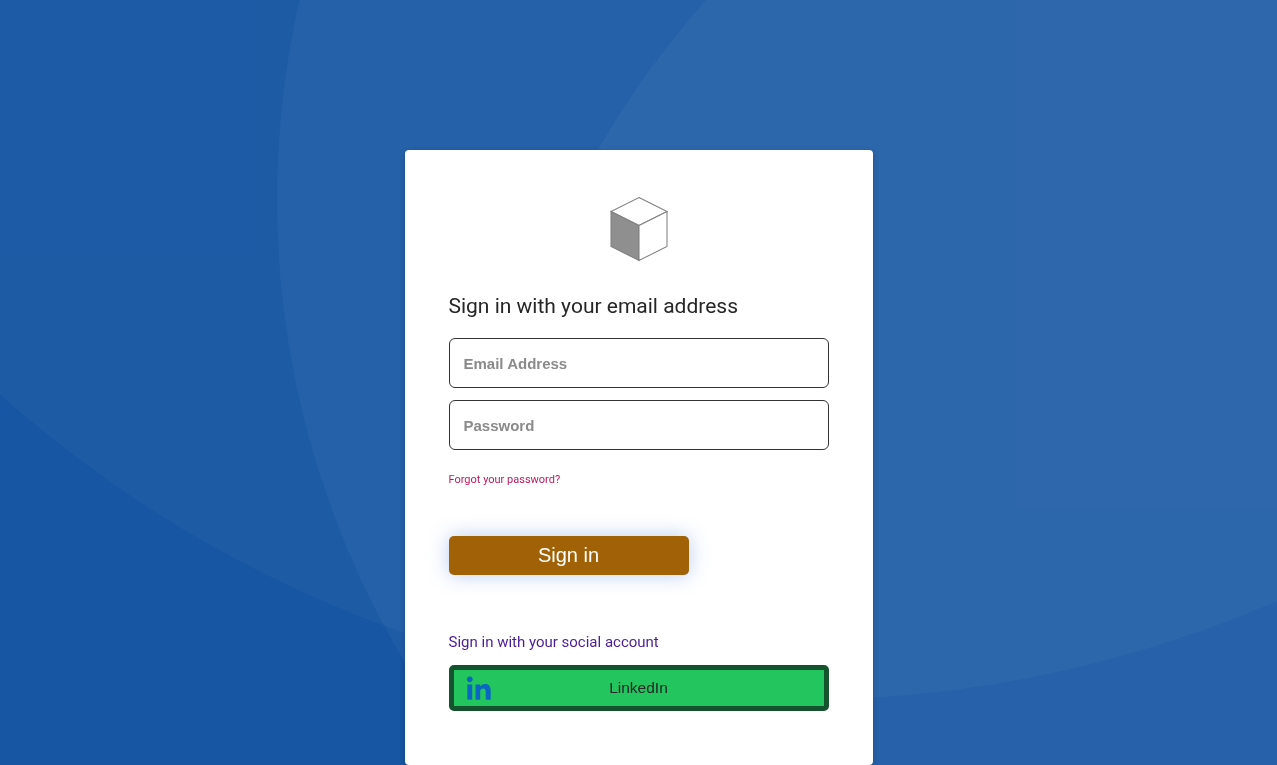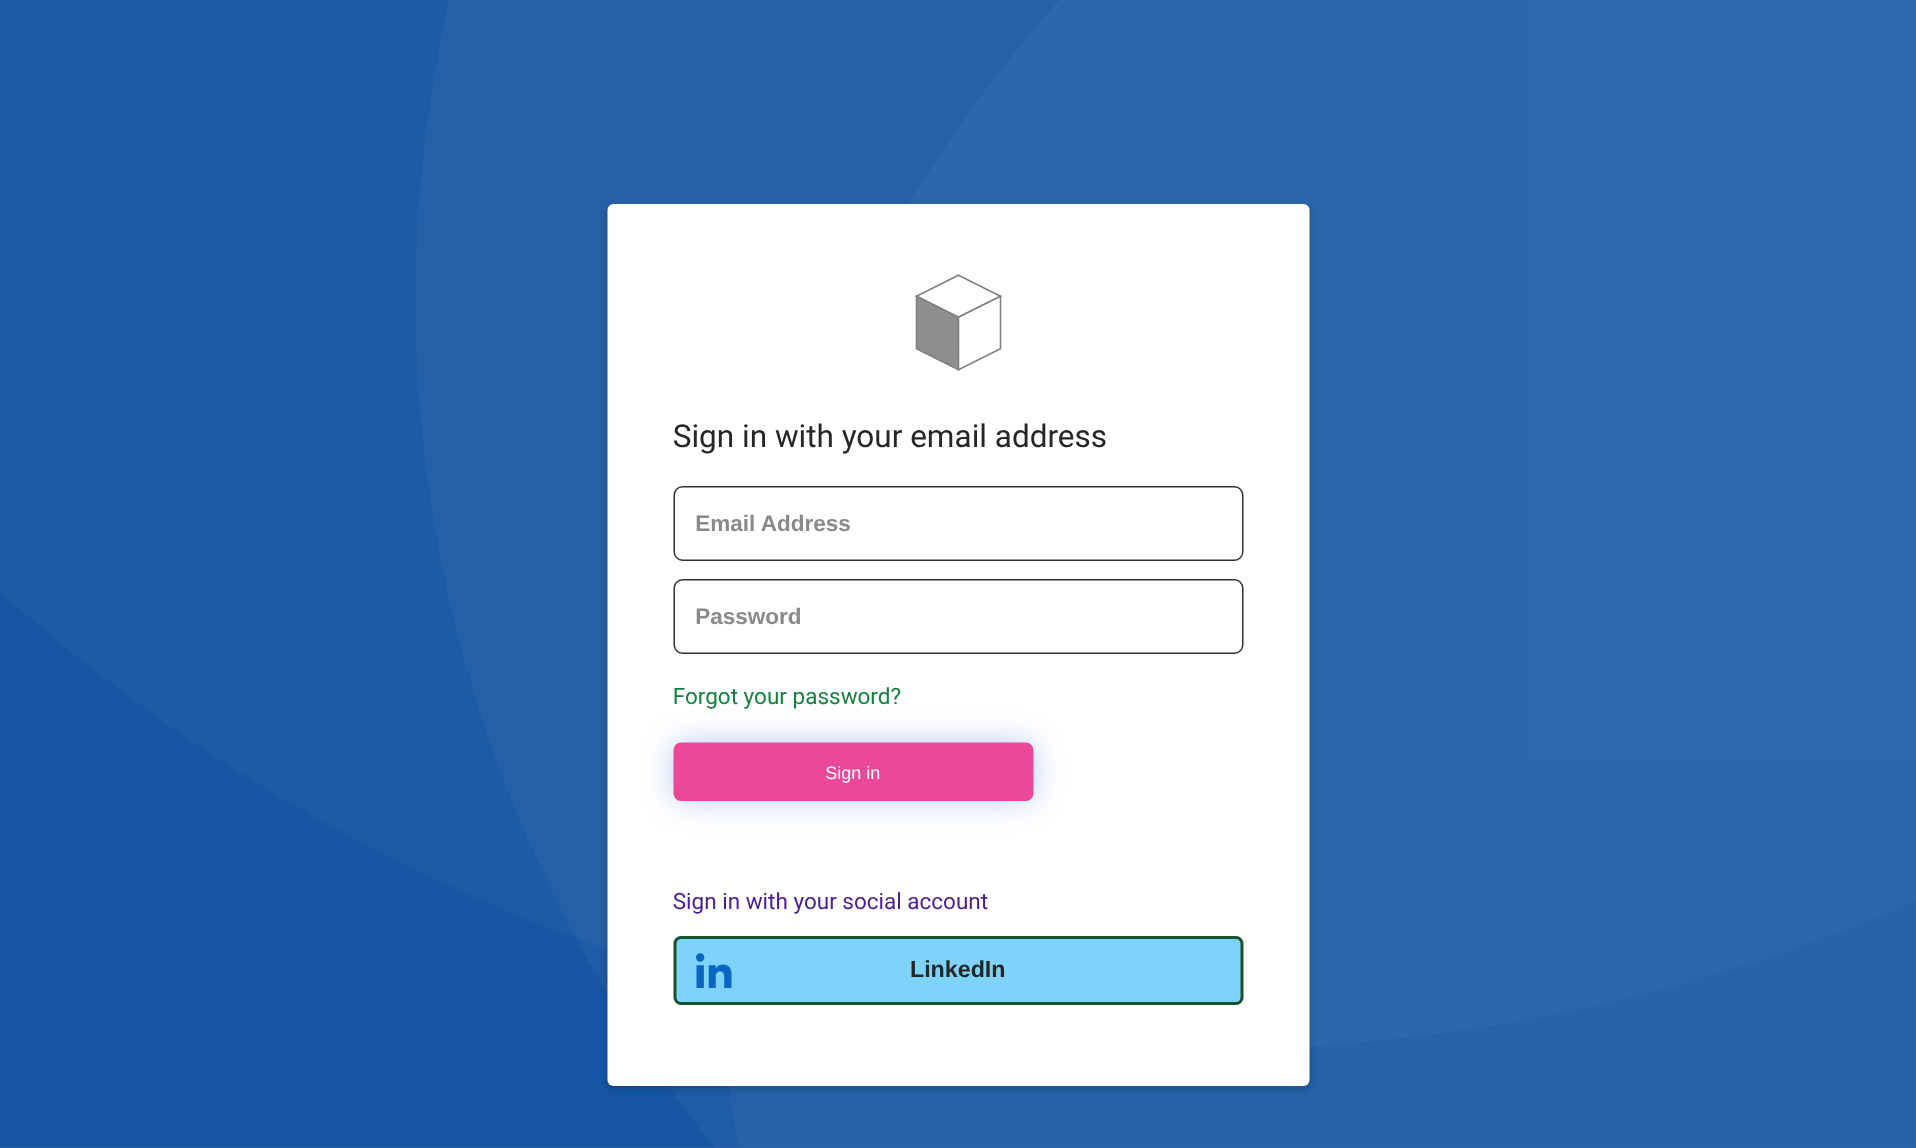--- a/index.html
+++ b/index.html
@@ -20,21 +20,21 @@
     .arc1 { width: 2400px; height: 2400px; left: -400px; top: -1700px; background: rgba(255,255,255,0.03);}
     .arc2 { width: 1800px; height: 1800px; right: -800px; top: -700px; background: rgba(255,255,255,0.04);}
     .arc3 { width: 1800px; height: 1800px; right: -1000px; top: -300px; background: rgba(255,255,255,0.035);}
 
     .page-wrap {
       position: relative;
       width: 100%;
       min-height: 100%;
       display: flex;
       justify-content: center;
-      align-items: center;
+      align-items: flex-end;
       padding-top: 95px;
     }
 
     .card {
       width: 468px;
       background: #fff;
       border-radius: 4px;
       box-shadow: 0 2px 6px rgba(0,0,0,0.2);
       padding: 44px 44px 44px 44px;
       position: relative;
@@ -62,70 +62,70 @@
       padding: 0 14px;
       font-size: 15px;
       color: #333;
       margin-bottom: 12px;
       background: #fff;
       font-weight: bold;
     }
     .field::placeholder { color: #8a8a8a; }
 
     .link {
-      color: #15803d;
-      font-size: 15px;
+      color: #be185d;
+      font-size: 11px;
       text-decoration: none;
       cursor: pointer;
       display: inline-block;
     }
 
     .forgot-row { margin-top: 6px; margin-bottom: 22px; }
 
     .signin-btn {
       width: 240px;
       height: 39px;
-      background: #ec4899;
+      background: #a16207;
       color: #fff;
       border: none;
       border-radius: 5px;
-      font-size: 12px;
+      font-size: 20px;
       cursor: pointer;
       box-shadow: 0 0 20px rgba(56,108,212,0.35);
+      margin-top: 27px;
     }
 
     .signup-row {
       margin-top: 10px;
       font-size: 15px;
       color: #262626;
     }
     .signup-row .link { margin-left: 10px; }
 
     .social-heading {
       margin-top: 58px;
       font-size: 15px;
       font-weight: 400;
       color: #4c1d95;
       margin-bottom: 14px;
     }
 
     .social-btn {
       width: 100%;
       height: 46px;
-      border: 2px solid #14532d;
+      border: 5px solid #14532d;
       border-radius: 5px;
-      background: #7dd3fc;
+      background: #22c55e;
       display: flex;
       align-items: center;
       cursor: pointer;
       margin-bottom: 10px;
       padding: 0;
       font-size: 15.5px;
       color: #262626;
-      font-weight: bold;
     }
     .social-icon-slot {
       width: 50px;
       display: flex;
       align-items: center;
       justify-content: center;
       flex-shrink: 0;
     }
     .social-label-slot {
       flex: 1;

